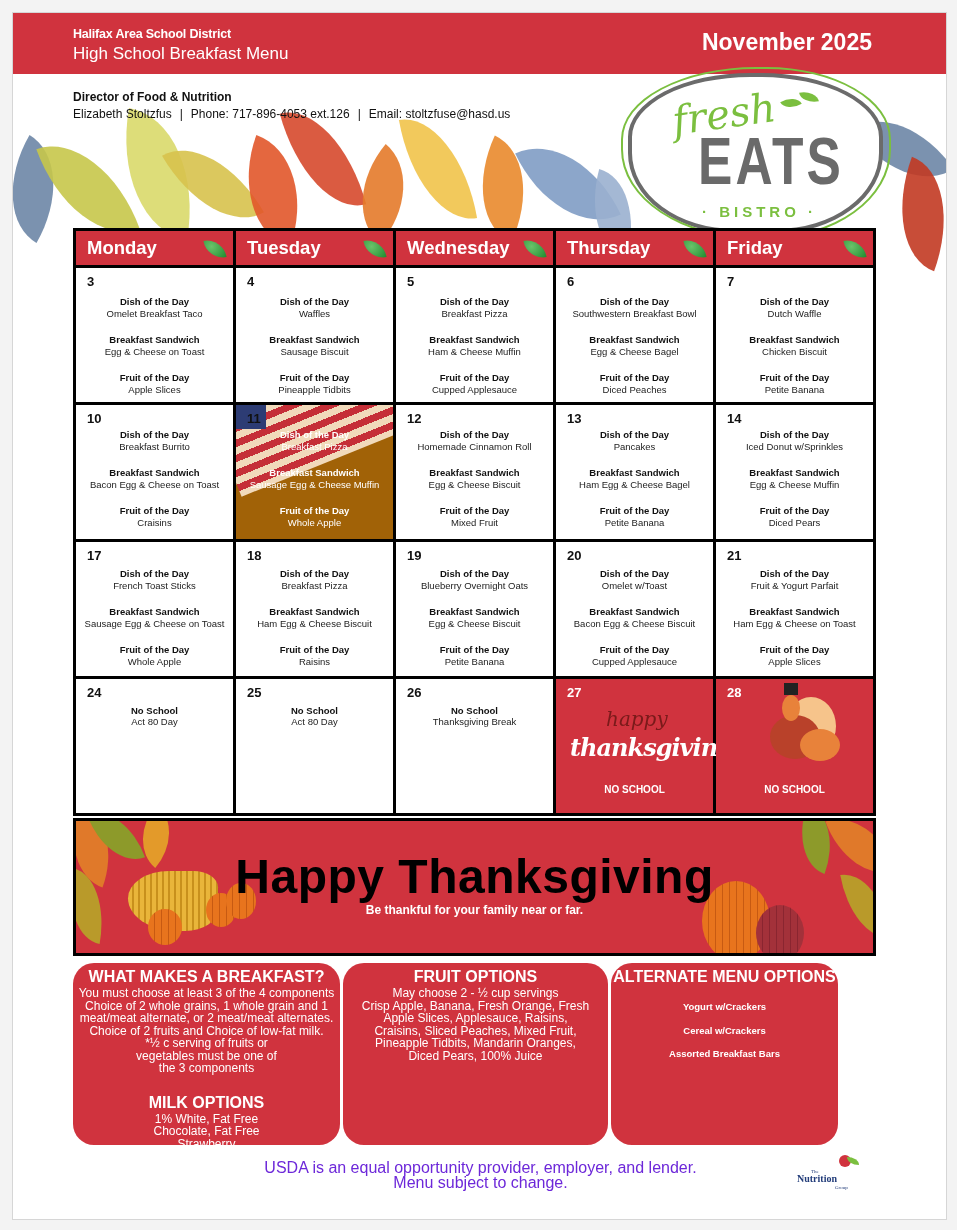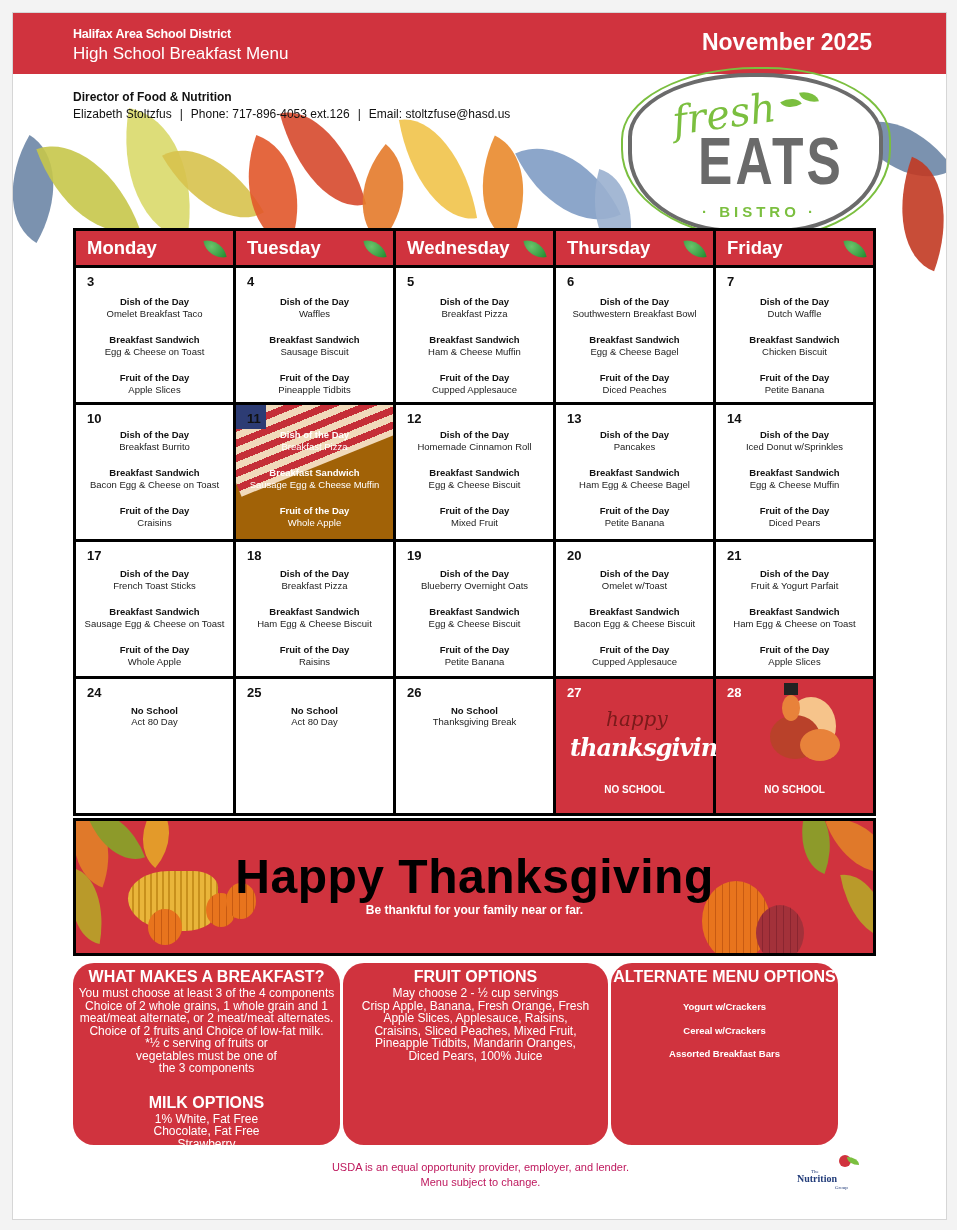--- a/index.html
+++ b/index.html
@@ -61,21 +61,21 @@
   
   .info { position: absolute; top: 950px; height: 182px; background: #d0333e; color: #fff; text-align: center; z-index: 6; border-radius: 21px; }
   .info h2 { font-size: 16px; font-weight: bold; margin-top: 4px; line-height: 20px; }
   .info p { font-size: 12px; line-height: 12.5px; }
   .info .alt-item { font-size: 9.5px; font-weight: bold; margin-top: 12.5px; }
   .info1 { left: 60px; width: 267px; }
   .info2 { left: 330px; width: 265px; }
   .info3 { left: 598px; width: 227px; }
   .info1 .milk-h { margin-top: 18px; }
   
-  .footer { position: absolute; left: 0; width: 935px; top: 1147px; text-align: center; font-size: 11px; color: #be185d; line-height: 15px; }
+  .footer { position: absolute; left: 0; width: 935px; top: 1147px; text-align: center; font-size: 16px; color: #6d28d9; line-height: 15px; }
   .tng-logo { position: absolute; left: 784px; top: 1140px; width: 70px; height: 40px; }
   .tng-logo .apple { position: absolute; left: 42px; top: 2px; width: 12px; height: 12px; background: #d0333e; border-radius: 50%; }
   .tng-logo .lf { position: absolute; left: 50px; top: 4px; width: 12px; height: 8px; background: #7bbf3f; border-radius: 0 100% 0 100%; }
   .tng-logo .the { position: absolute; left: 14px; top: 16px; font-size: 5px; font-family: "Liberation Serif", serif; color: #233d7a; }
   .tng-logo .name { position: absolute; left: 0; top: 20px; font-size: 10px; font-weight: bold; font-family: "Liberation Serif", serif; color: #233d7a; }
   .tng-logo .grp { position: absolute; left: 38px; top: 32px; font-size: 5px; font-family: "Liberation Serif", serif; color: #233d7a; }
 </style>
 </head>
 <body>
 

